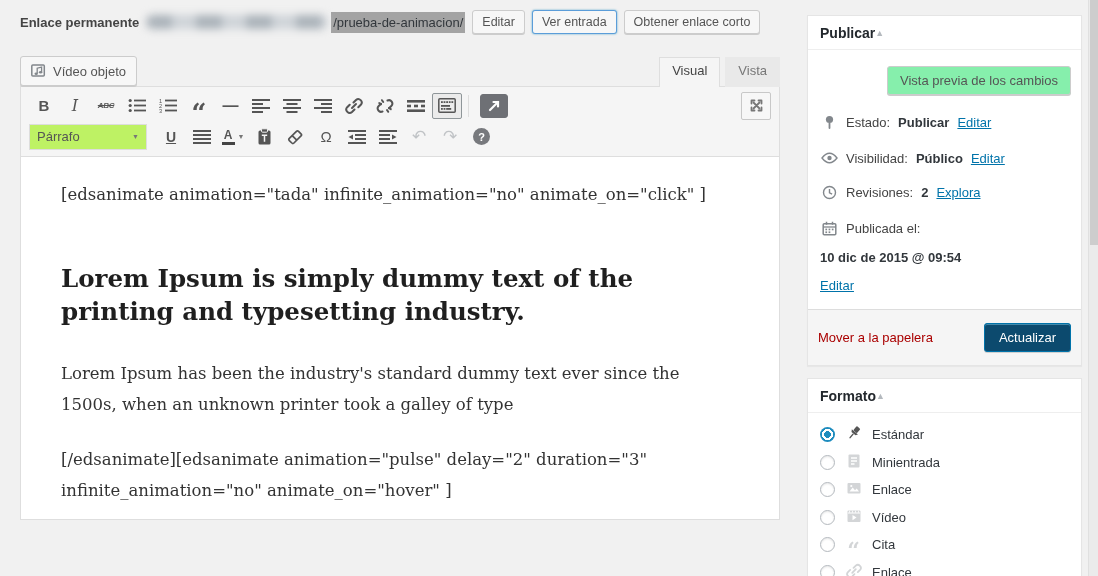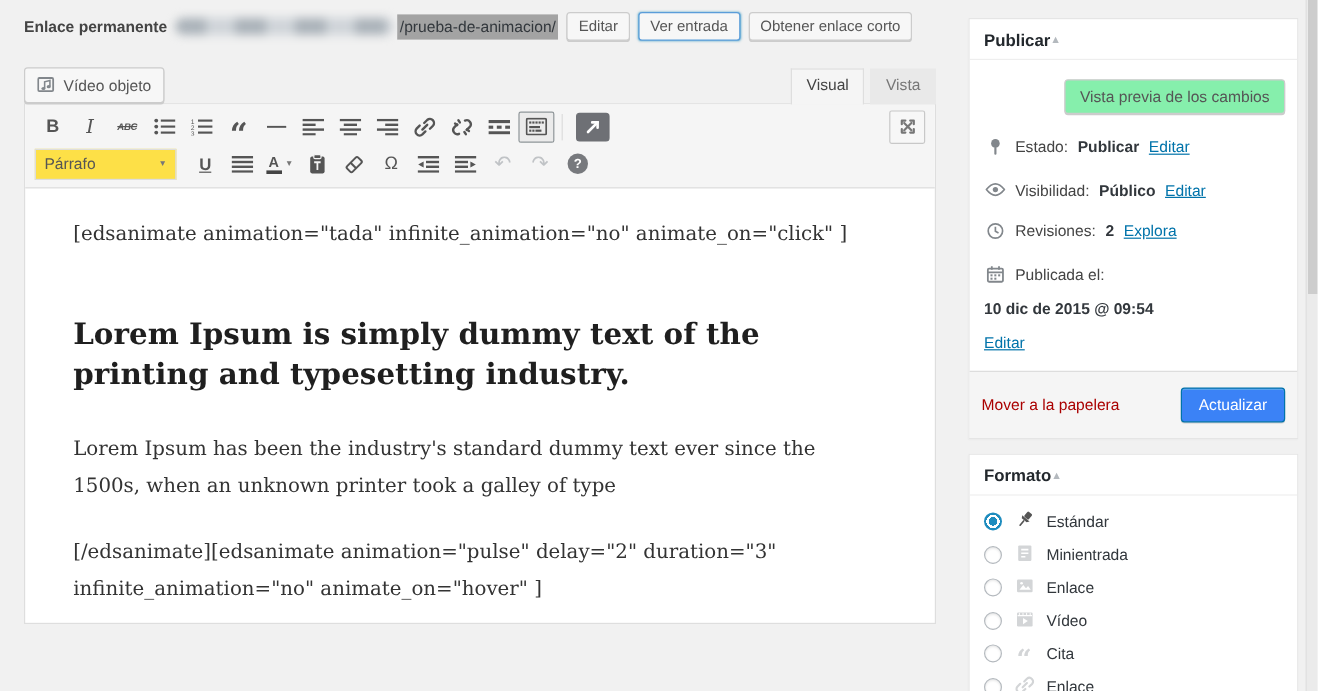--- a/index.html
+++ b/index.html
@@ -59,21 +59,21 @@
   .glyph-quote{font-family:"DejaVu Serif",serif;font-size:26px;line-height:6px;position:relative;top:7px;font-weight:bold;}
   .glyph-hr{font-size:16px;font-weight:bold;letter-spacing:-1px;}
   .glyph-u{font-size:14px;font-weight:600;text-decoration:underline;}
   .glyph-omega{font-size:15px;}
   .glyph-undo{font-size:17px;}
   .fontcolor{display:flex;flex-direction:column;align-items:center;line-height:1;}
   .fontcolor .a{font-size:12px;font-weight:600;}
   .fontcolor .bar{width:13px;height:3px;background:#444;margin-top:1px;}
   .caret{font-size:7px;color:#777;margin-left:3px;}
   .para-select{
-    width:118px;height:26px;box-sizing:border-box;background:#fde047;border:1px solid #ddd;
+    width:118px;height:26px;box-sizing:border-box;background:#bef264;border:1px solid #ddd;
     display:inline-flex;align-items:center;justify-content:space-between;padding:0 7px;
     font-size:13px;color:#555;cursor:pointer;margin-right:8px;flex:none;
   }
   .dfw-btn{
     margin-left:auto;width:30px;height:28px;box-sizing:border-box;border:1px solid #c8c8c8;border-radius:2px;
     background:#f7f7f7;display:inline-flex;align-items:center;justify-content:center;color:#777;cursor:pointer;
   }
   .help-btn{
     width:17px;height:17px;border-radius:50%;background:#77797d;color:#fff;font-size:11px;font-weight:bold;
     display:inline-flex;align-items:center;justify-content:center;margin-left:7px;cursor:pointer;
@@ -102,21 +102,21 @@
   .misc-row .mi{width:18px;text-align:center;color:#82878c;flex:none;padding-top:1px;}
   .misc-row strong{color:#32373c;}
   .misc-row a{color:#0073aa;text-decoration:underline;cursor:pointer;}
   .wrap-action{flex-basis:100%;margin-top:1px;}
   .publish-footer{
     background:#f5f5f5;border-top:1px solid #ddd;padding:13px 10px;
     display:flex;justify-content:space-between;align-items:center;
   }
   .trash-link{color:#a00;font-size:13px;cursor:pointer;text-decoration:none;}
   .update-btn{
-    background:#3b82f6;border:1px solid #0073aa;color:#fff;border-radius:3px;font-size:13px;
+    background:#0c4a6e;border:1px solid #0073aa;color:#fff;border-radius:3px;font-size:13px;
     padding:6px 14px;cursor:pointer;box-shadow:inset 0 1px 0 rgba(120,200,230,.5),0 1px 0 rgba(0,0,0,.15);
     font-family:"Liberation Sans",sans-serif;
   }
   .format-list{padding:8px 12px 0;list-style:none;margin:0;}
   .format-option{display:flex;align-items:center;gap:9px;height:27.5px;font-size:13px;color:#32373c;}
   .radio{
     width:15px;height:15px;box-sizing:border-box;border:1px solid #b4b9be;border-radius:50%;
     background:#fff;box-shadow:inset 0 1px 2px rgba(0,0,0,.1);flex:none;cursor:pointer;
   }
   .radio.checked{

